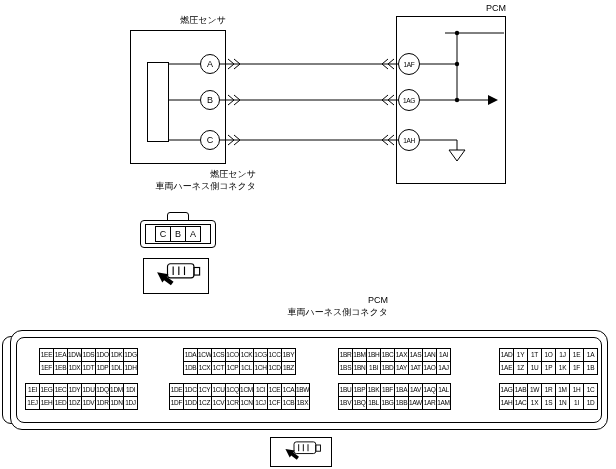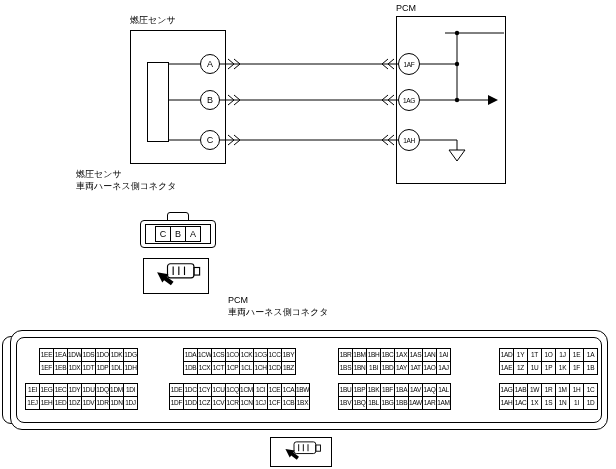--- a/index.html
+++ b/index.html
@@ -1,21 +1,21 @@
 <!DOCTYPE html>
 <html><head>
 <meta charset="utf-8">
 <style>
   html,body{margin:0;padding:0;background:#fff;}
   #page{
     position:relative;width:616px;height:469px;background:#fff;overflow:hidden;
     font-family:"Liberation Sans","DejaVu Sans",sans-serif;color:#000;
   }
   .abs{position:absolute;}
-  .lbl{font-size:9px;line-height:12px;text-align:left;white-space:nowrap;}
+  .lbl{font-size:9px;line-height:12px;text-align:right;white-space:nowrap;}
   .box{border:1px solid #000;background:#fff;box-sizing:border-box;}
   svg{display:block;}
   .terminal{
     position:absolute;border:1px solid #000;border-radius:50%;background:#fff;
     display:flex;align-items:center;justify-content:center;box-sizing:border-box;
   }
   .term-sensor{font-size:9px;}
   .term-pcm{font-size:6.5px;letter-spacing:-0.3px;}
   
   .sconn-cell{

